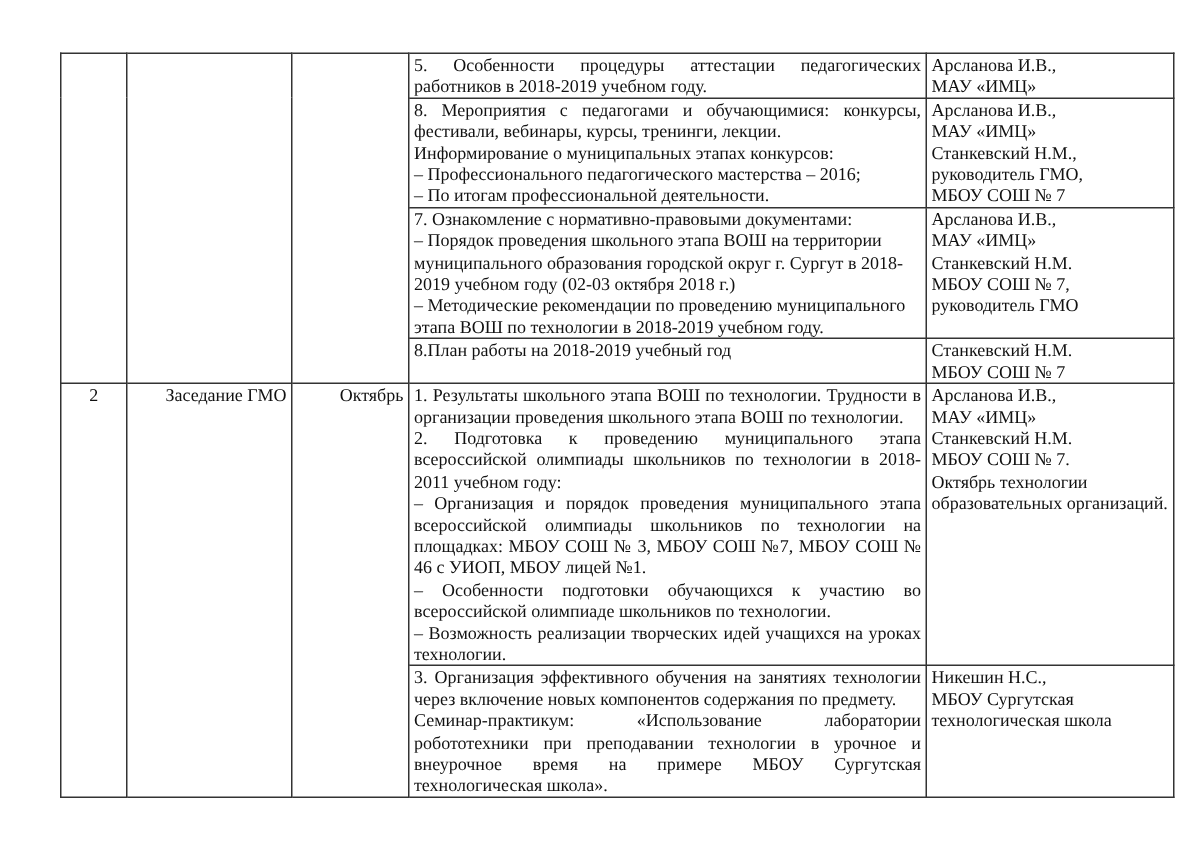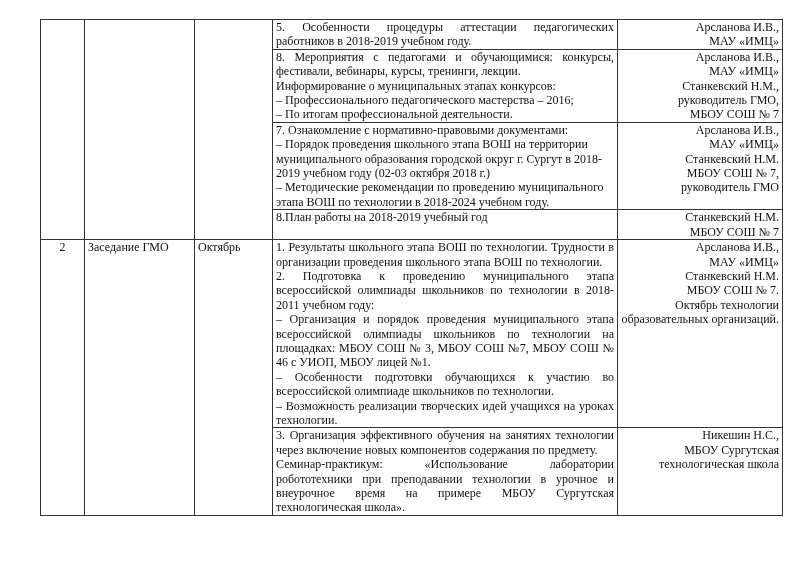--- a/index.html
+++ b/index.html
@@ -1,29 +1,29 @@
 <!DOCTYPE html>
 <html><head>
 <meta charset="utf-8">
 <style>
   html, body { margin: 0; padding: 0; background: #ffffff; }
   body { width: 800px; height: 566px; position: relative; overflow: hidden;
          font-family: "Liberation Serif", serif; color: #111; }
   .page { position: absolute; left: 0; top: 0; width: 800px; height: 566px; background: #fff; }
-  table.plan { position: absolute; left: 40px; top: 19px; width: 742px;
+  table.plan { position: absolute; left: 40px; top: 35px; width: 742px;
                border-collapse: collapse; table-layout: fixed; padding-left: 40px; }
   table.plan td { border: 1px solid #333; vertical-align: top; padding: 0 3px;
                   font-size: 12px; line-height: 14.4px; }
   col.c1 { width: 44px; } col.c2 { width: 110px; } col.c3 { width: 78px; }
   col.c4 { width: 345px; } col.c5 { width: 165px; }
-  td.center { text-align: left; }
+  td.center { text-align: right; }
   td.num { text-align: center; padding-top: 1px; }
   .line { display: block; }
   .just { text-align: justify; text-align-last: left; }
-  .resp { text-align: right; margin-left: 40px; }
+  .resp { text-align: left; margin-left: 40px; }
 </style>
 </head>
 <body>
 
 <div class="page">
   <table class="plan">
     <colgroup>
       <col class="c1">
         <col class="c2">
         <col class="c3">
@@ -56,21 +56,21 @@
         <span class="line">МАУ «ИМЦ»</span>
         <span class="line">Станкевский Н.М.,</span>
         <span class="line">руководитель ГМО,</span>
         <span class="line">МБОУ СОШ № 7</span>
       </td>
     </tr>
     <tr style="height:81px">
       <td>
         <span class="line">7. Ознакомление с нормативно-правовыми документами:</span>
         <span class="line">–  Порядок проведения школьного этапа ВОШ на территории муниципального образования городской округ г. Сургут в 2018-2019 учебном году (02-03 октября 2018 г.)</span>
-        <span class="line">–  Методические рекомендации по проведению муниципального этапа ВОШ по технологии в 2018-2024 учебном году.</span>
+        <span class="line">–  Методические рекомендации по проведению муниципального этапа ВОШ по технологии в 2018-2019 учебном году.</span>
       </td>
       <td class="resp">
         <span class="line">Арсланова И.В.,</span>
         <span class="line">МАУ «ИМЦ»</span>
         <span class="line">Станкевский Н.М.</span>
         <span class="line">МБОУ СОШ № 7,</span>
         <span class="line">руководитель ГМО</span>
       </td>
     </tr>
     <tr style="height:28px">

